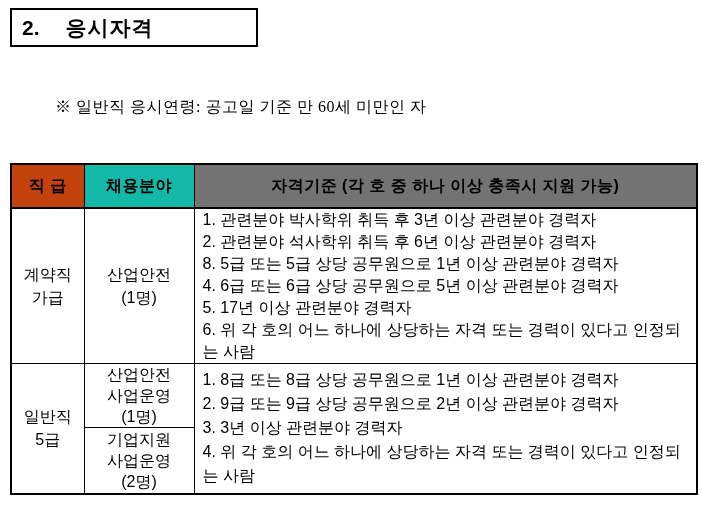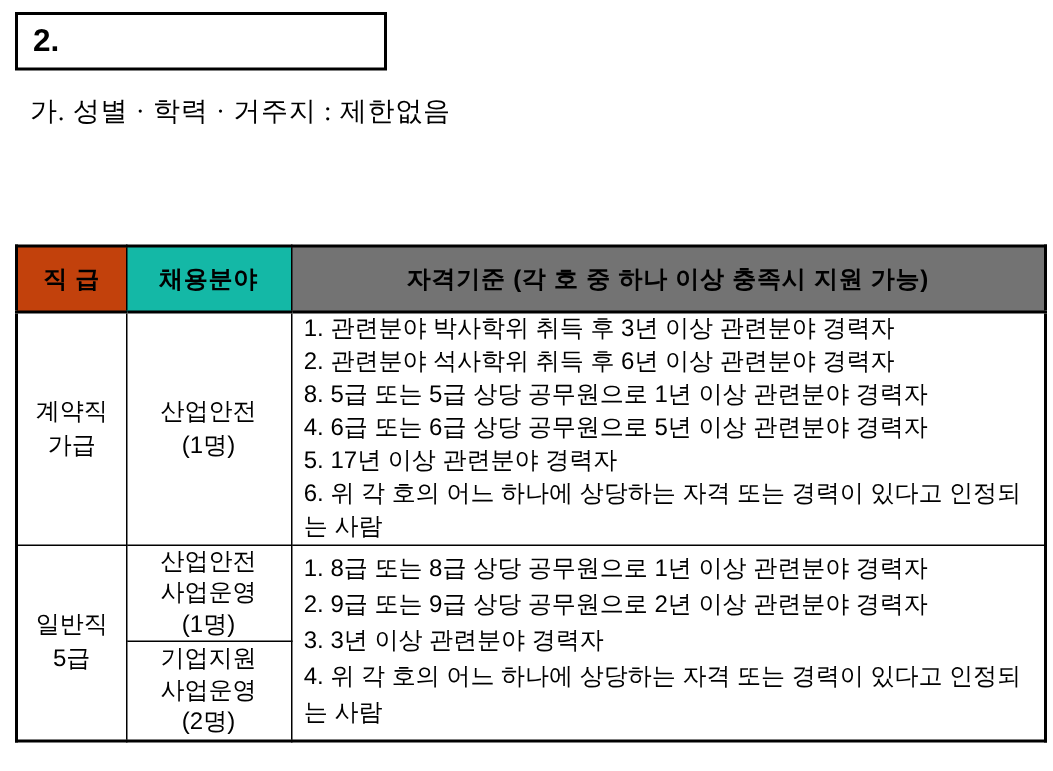--- a/index.html
+++ b/index.html
@@ -98,23 +98,24 @@
   tr.r1 td.criteria .cl { line-height: 22px; }
   td.criteria2 .cl { line-height: 24px; }
 </style>
 </head>
 <body>
 
 <div class="page">
 
   <div class="title-box">
     <span class="num">2.</span>
+    <span class="ttl">응시자격</span>
   </div>
 
-  <div class="line-ga">가. 성별 · 학력 · 거주지 : 제한없음</div>
+  <div class="line-note">※ 일반직 응시연령: 공고일 기준 만 60세 미만인 자</div>
 
   <table class="qual">
     <colgroup>
       <col class="c1">
         <col class="c2">
         <col class="c3">
     </colgroup>
     <thead>
       <tr>
         <th style="background: #c2410c;">직 급</th>

